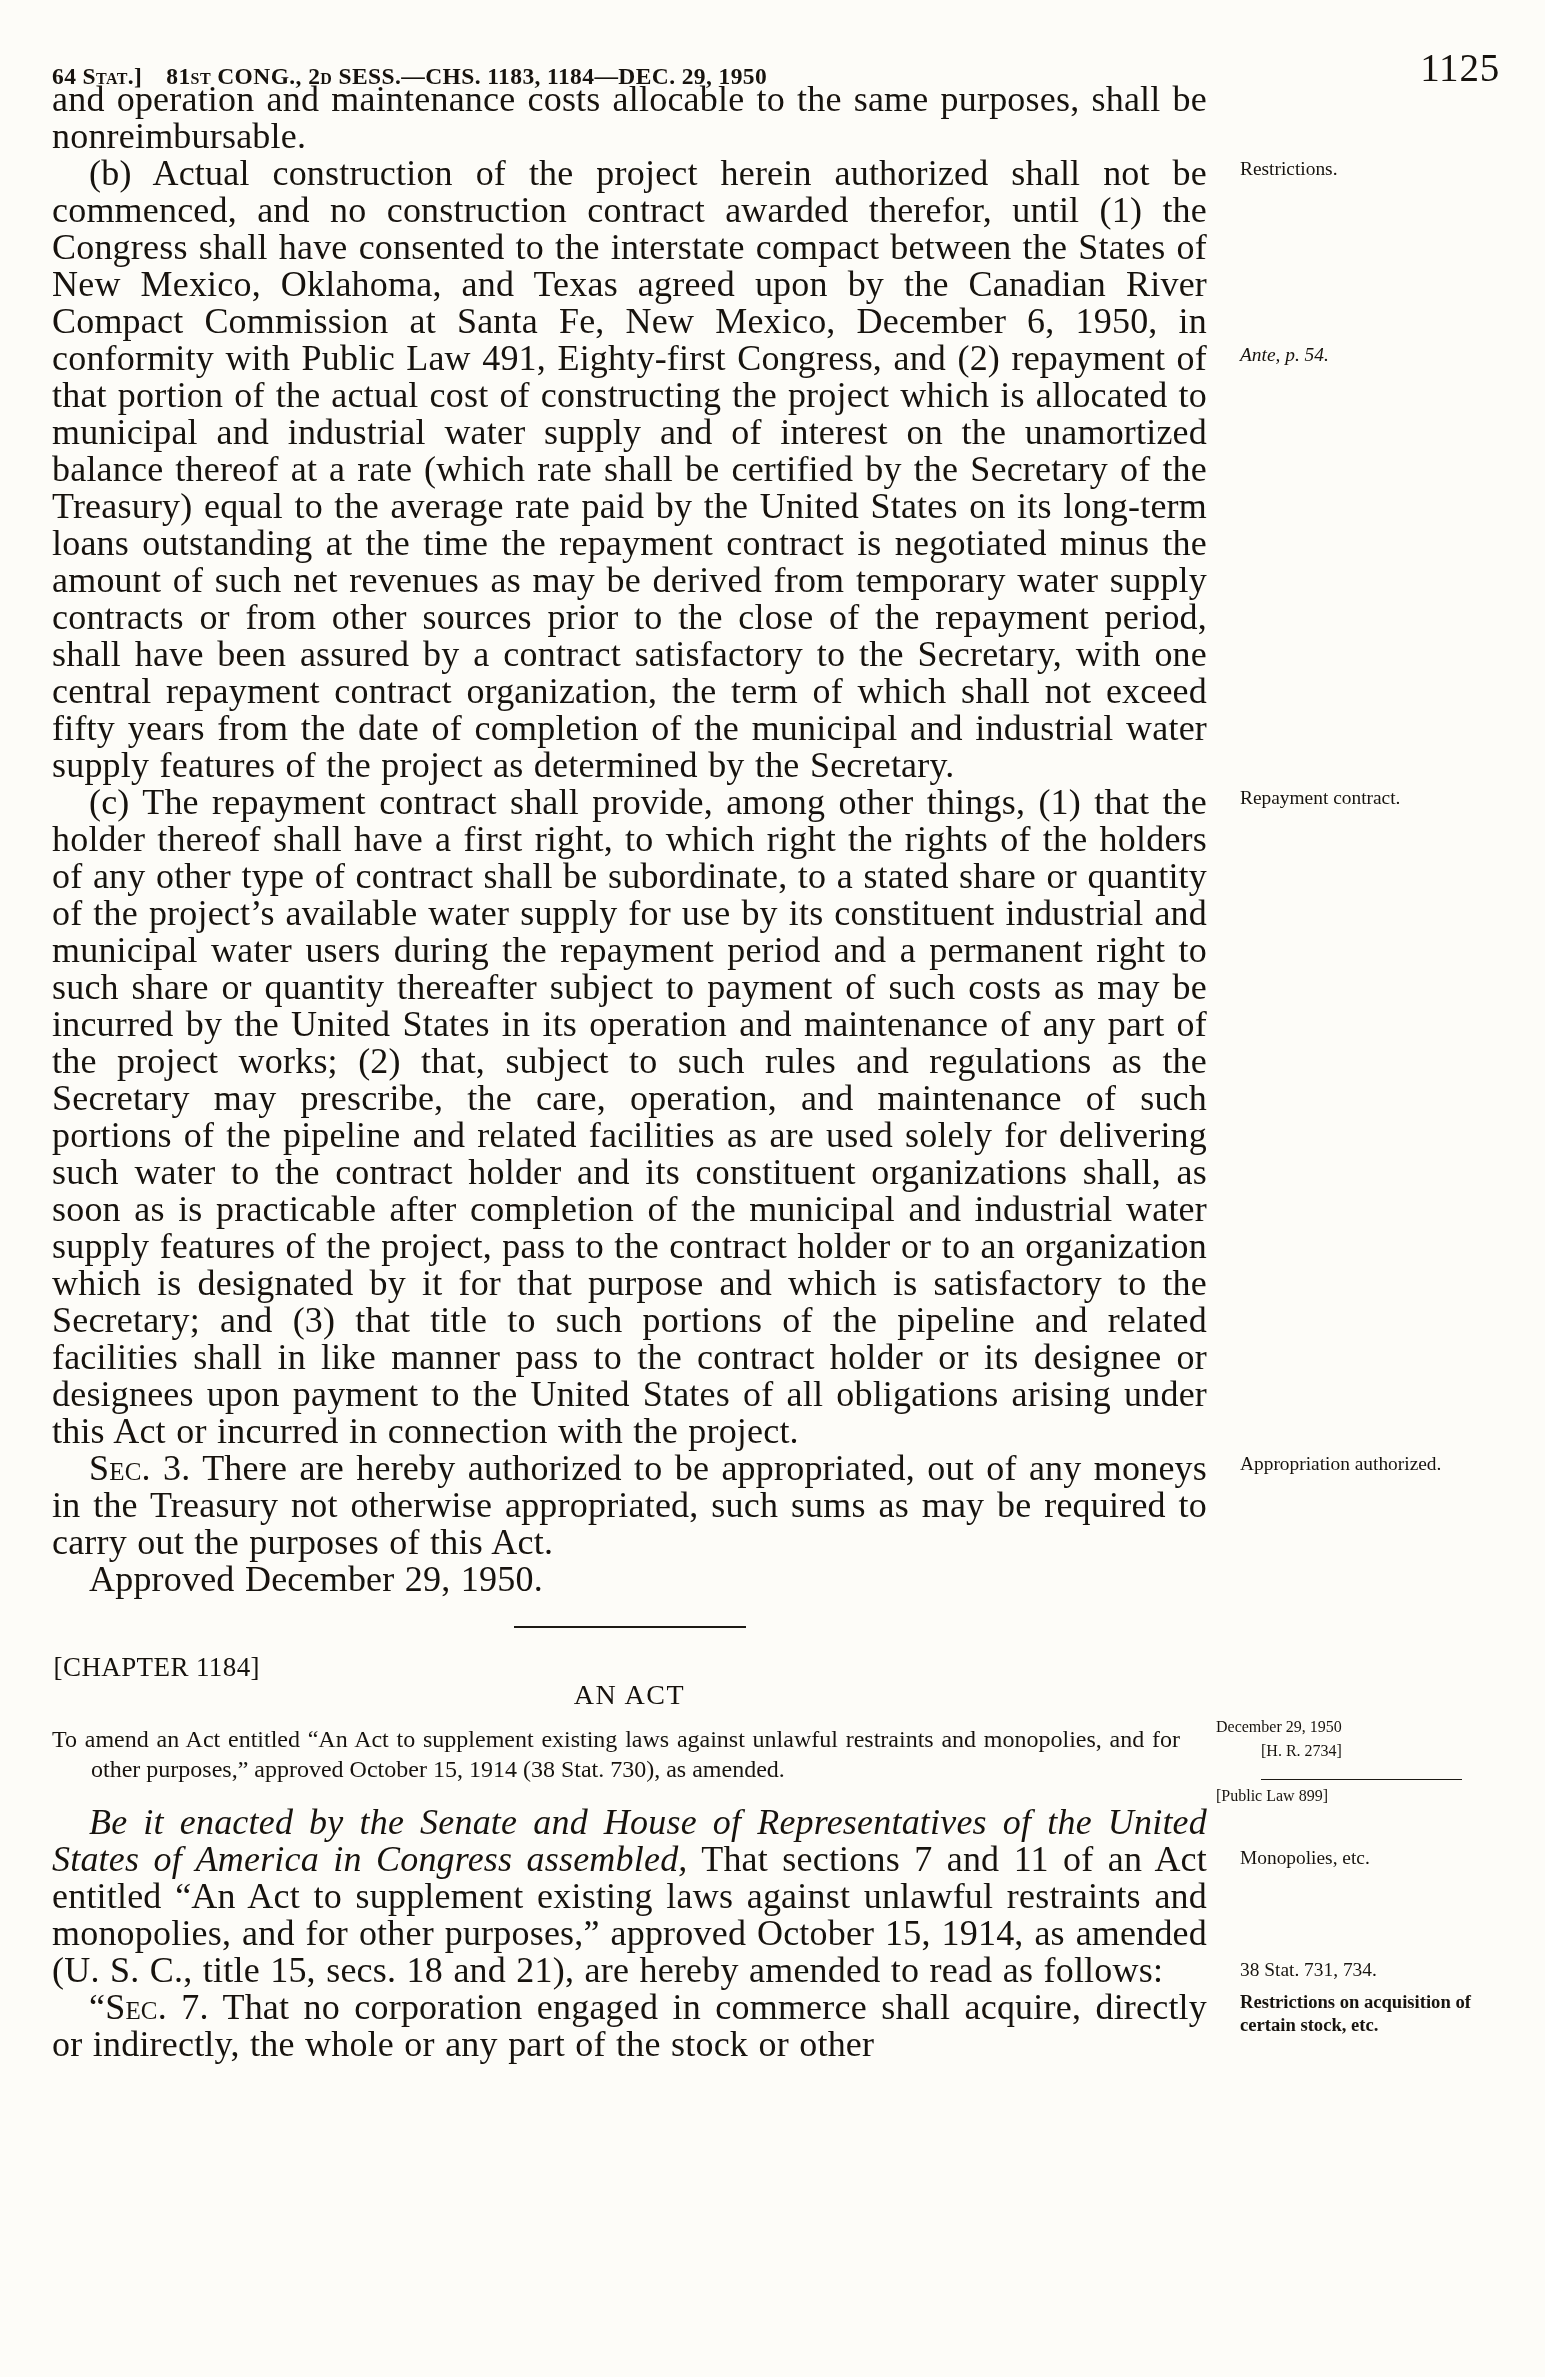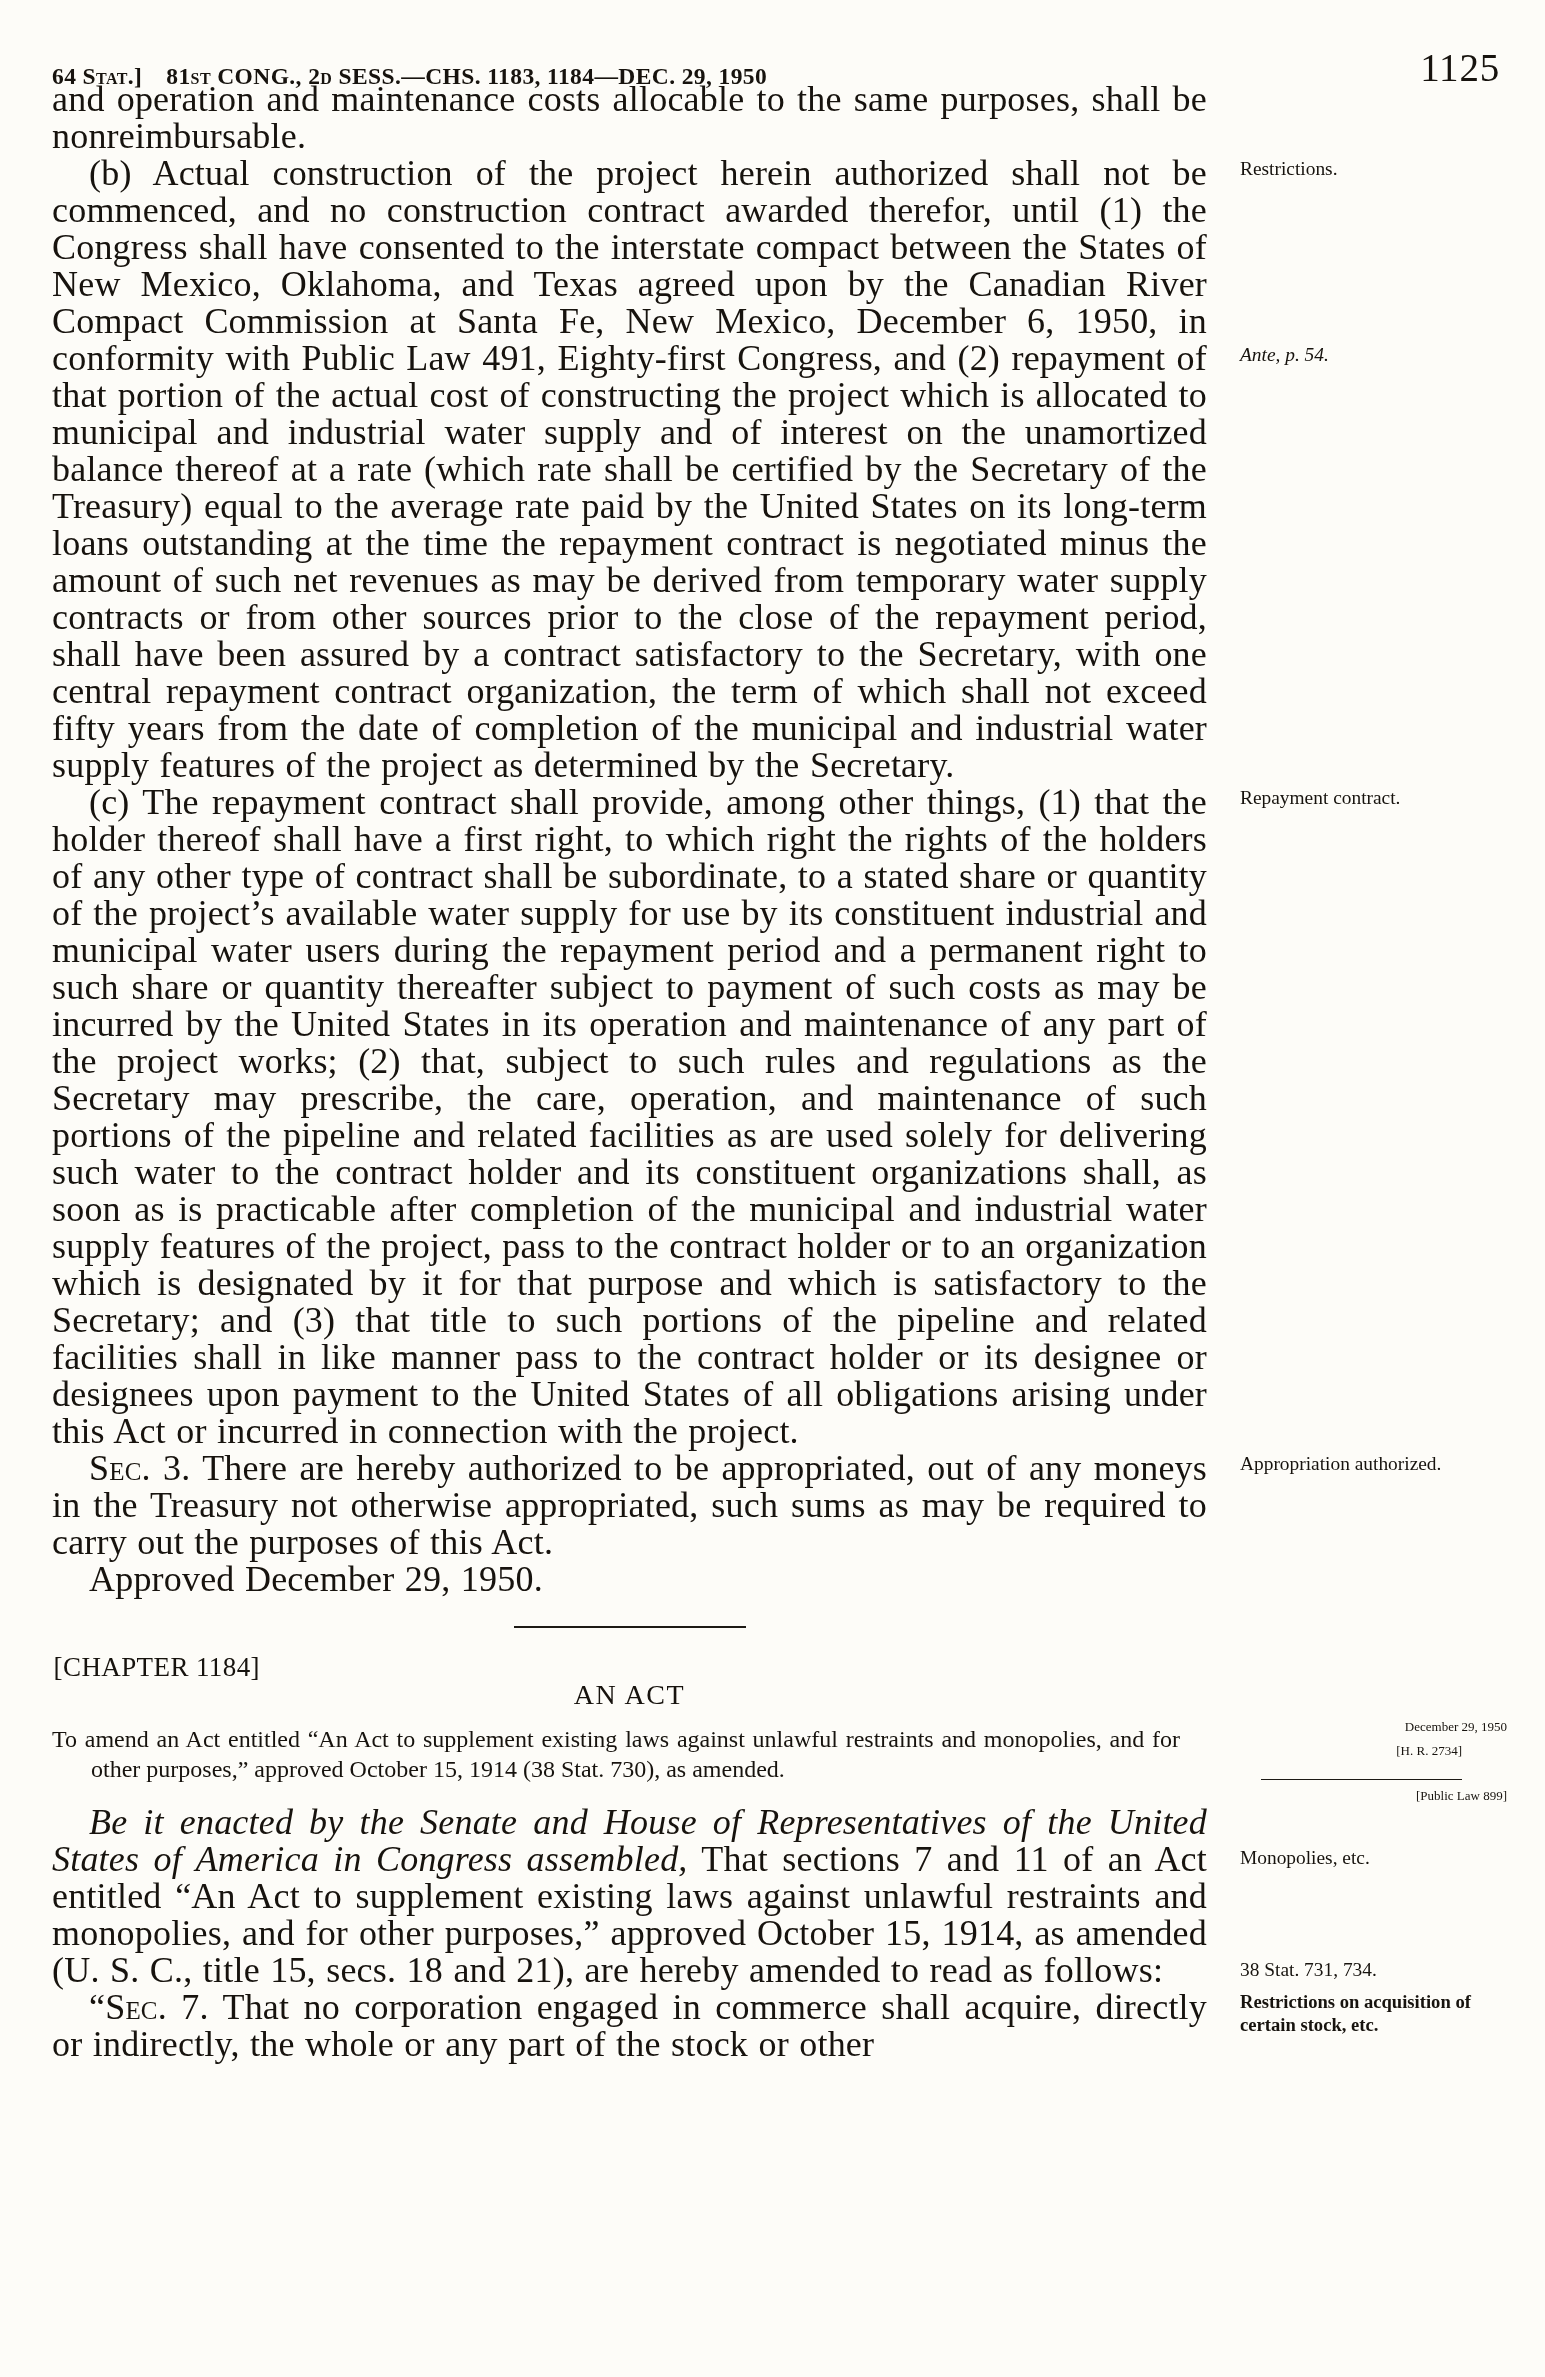--- a/index.html
+++ b/index.html
@@ -97,22 +97,22 @@
     line-height: 30px;
     padding-left: 39px;
     text-indent: -39px;
     text-align: justify;
   }
   .act-meta {
     position: absolute;
     left: 1164px;
     top: -9.7px;
     width: 291px;
-    text-align: right;
-    font-size: 13px;
+    text-align: left;
+    font-size: 16px;
     line-height: 24px;
     text-indent: 0;
   }
   .act-meta-bill {
     border-bottom: 1.6px solid #1d1a15;
     padding-bottom: 16px;
     margin: 0 45px 4px 45px;
   }
   .enacting { margin-top: 19.4px; }
 </style>

